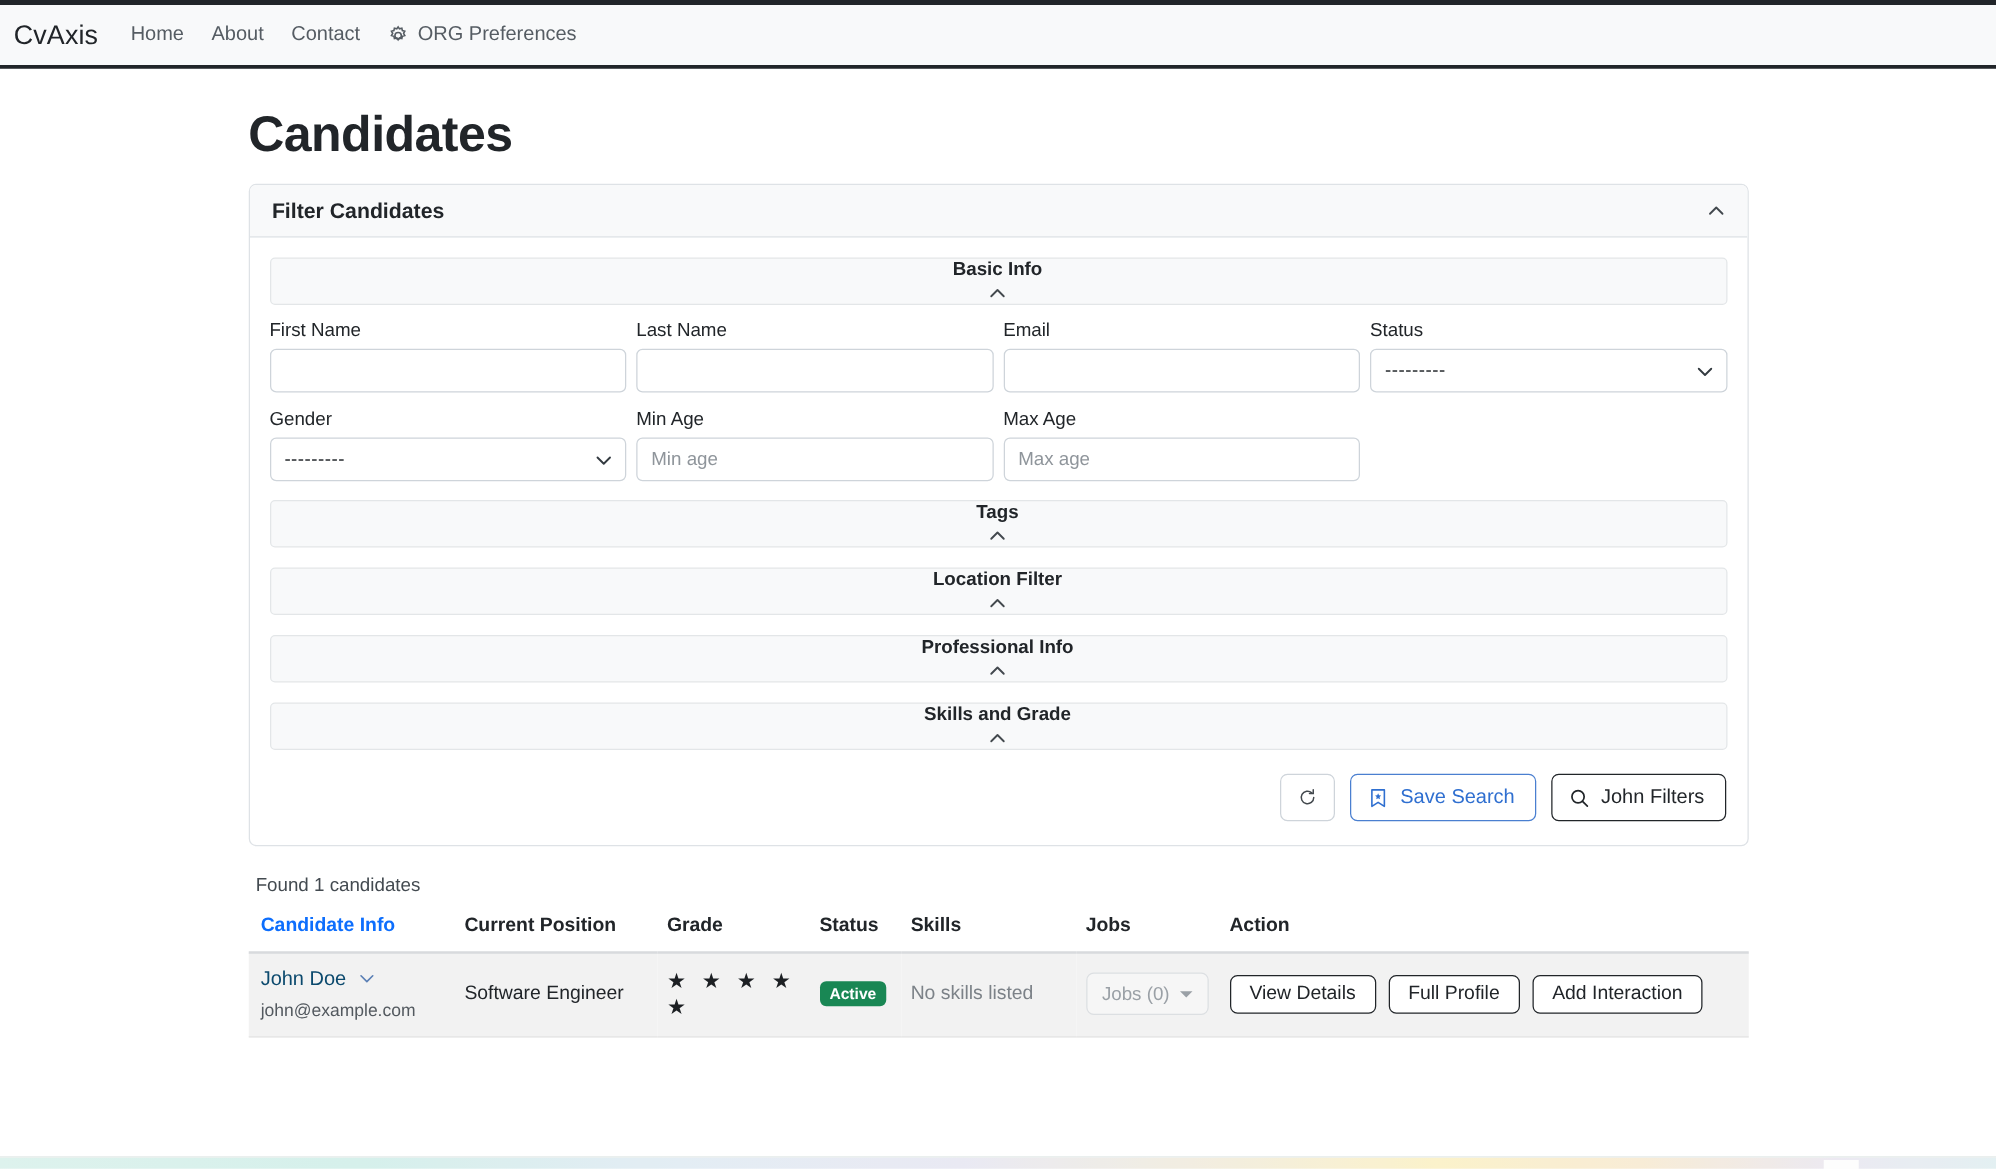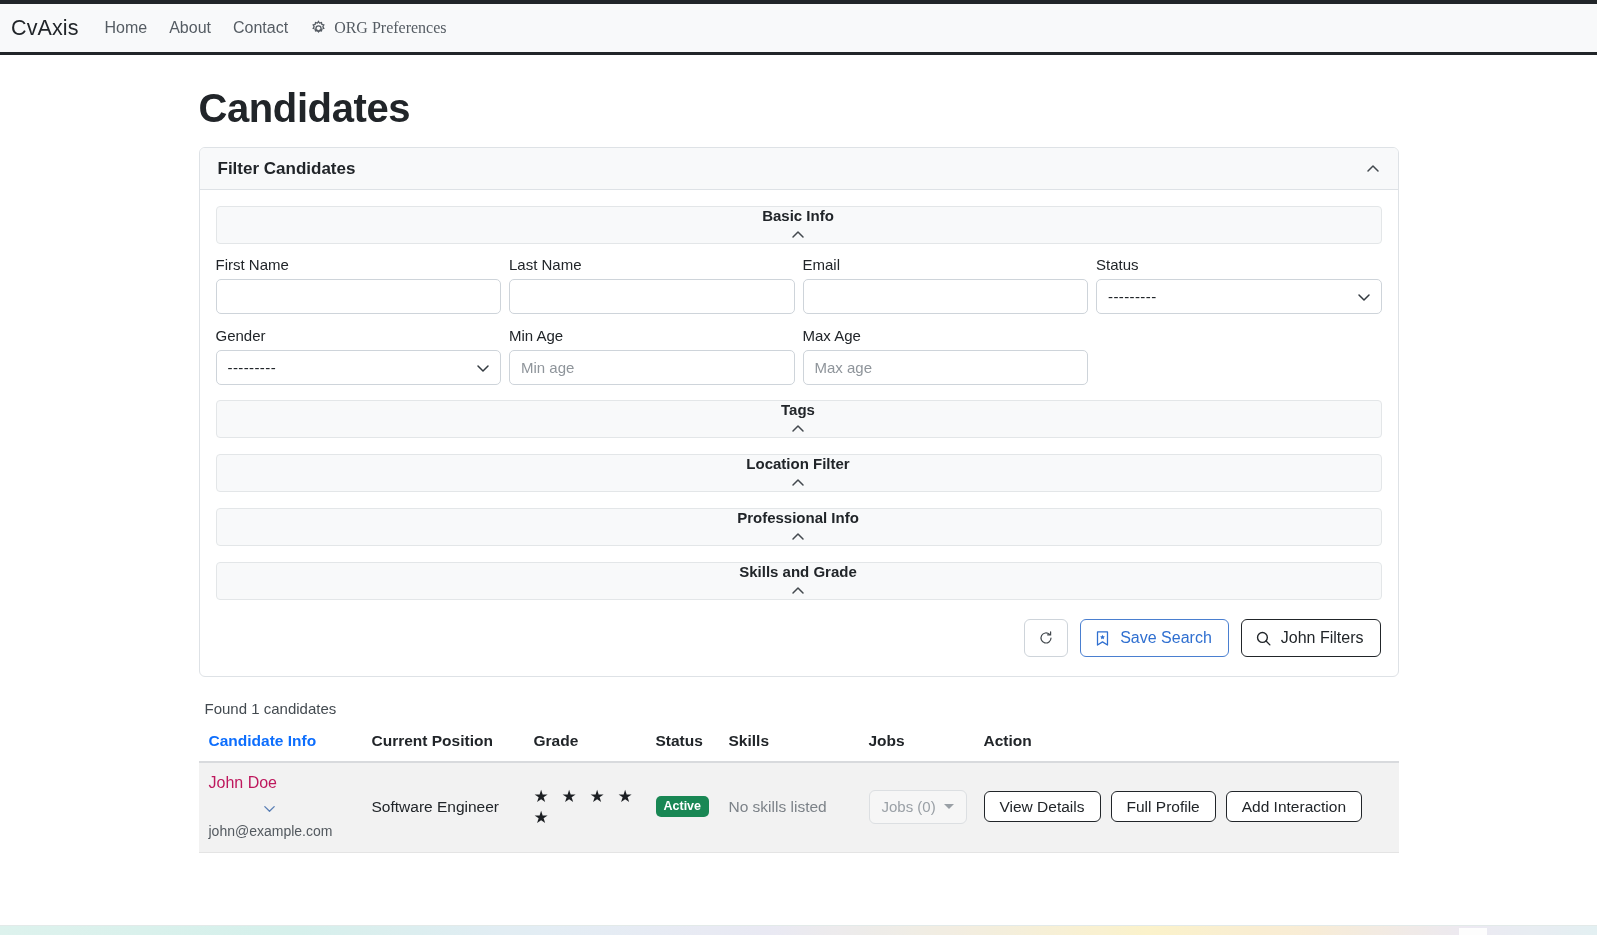--- a/index.html
+++ b/index.html
@@ -33,21 +33,21 @@
     padding-left: 1px;
     cursor: pointer;
   }
   .nav-link {
     font-size: 16px;
     color: #555c63;
     margin-right: 22px;
     cursor: pointer;
     white-space: nowrap;
   }
-  .nav-link.with-icon { display: inline-flex; align-items: center; gap: 7px; font-family: Liberation Serif, serif; }
+  .nav-link.with-icon { display: inline-flex; align-items: center; gap: 7px; }
   .gear { display: inline-block; width: 17px; height: 17px; }
   
   .page { padding: 0; }
   .container {
     width: 1200px;
     margin: 0 auto;
     padding-left: 0;
   }
   .page-title {
     font-size: 40px;
@@ -185,25 +185,24 @@
   .th-link { color: #0d6efd; cursor: pointer; }
   table.results td {
     padding: 11px 8px 13px 8px;
     background: #f2f2f2;
     vertical-align: middle;
     border-bottom: 1px solid #e4e4e4;
   }
   table.results td:first-child { padding-left: 10px; }
   .cand-name {
     font-size: 16px;
-    color: #be185d;
+    color: #0c4a6e;
     display: inline-flex;
-    align-items: flex-end;
+    align-items: flex-start;
     gap: 9px;
-    flex-direction: column;
   }
   .cand-name .chev-sm { width: 15px; height: 15px; color: #5a7fb5; cursor: pointer; }
   .cand-email { display: block; font-size: 14px; color: #53595f; margin-top: 7px; }
   .stars { letter-spacing: 4px; font-size: 17px; color: #1c1f23; }
   .badge {
     display: inline-block;
     background: #198754;
     color: #fff;
     font-size: 12.5px;
     font-weight: bold;

